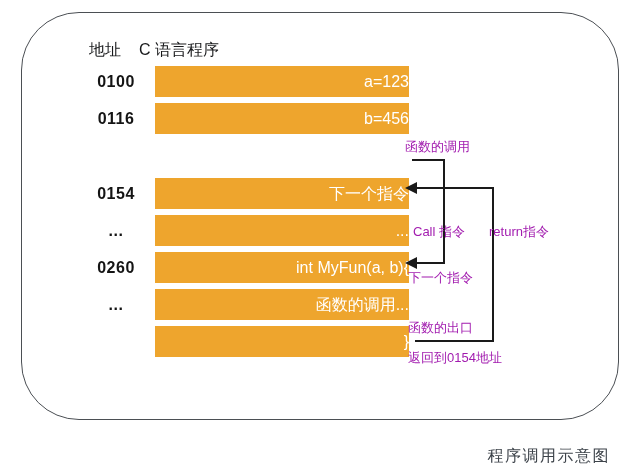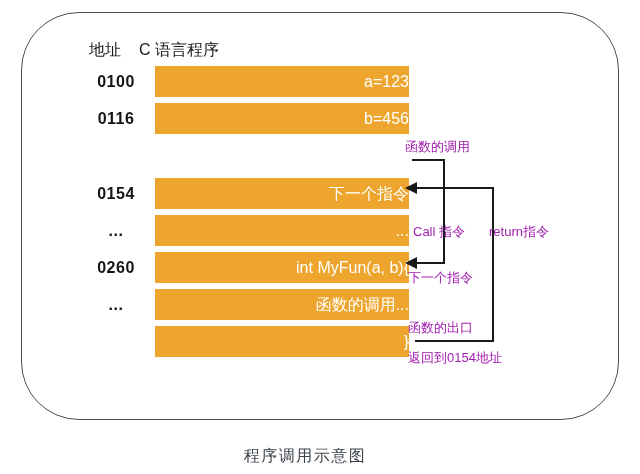--- a/index.html
+++ b/index.html
@@ -76,21 +76,21 @@
     position: absolute;
     left: 0;
     top: 0;
     pointer-events: none;
   }
   .caption {
     position: absolute;
     left: 0;
     top: 446px;
     width: 610px;
-    text-align: center;
+    text-align: right;
     font-size: 16px;
     letter-spacing: 1.5px;
     color: #3d434a;
   }
 </style>
 </head>
 <body>
 
 <div id="stage">
 

